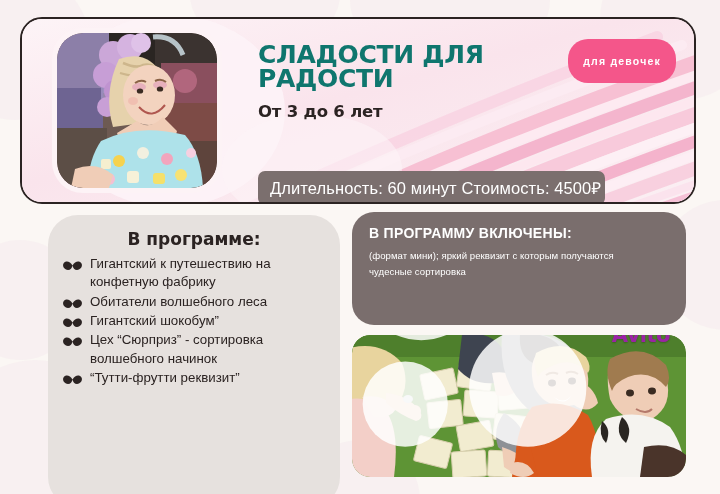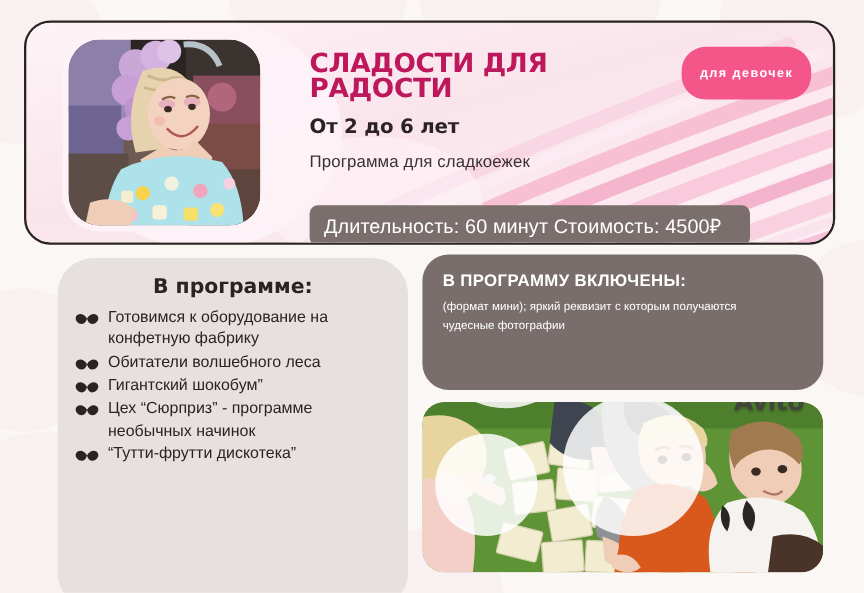--- a/index.html
+++ b/index.html
@@ -46,39 +46,39 @@
     font-size:10.5px;font-weight:bold;letter-spacing:1.2px;
     padding:16px 15px;border-radius:20px;
     white-space:nowrap;
   }
 
   #header-text{
     position:absolute;left:236px;top:24px;right:12px;
   }
   #main-title{
     font-family:"DejaVu Sans", sans-serif;
-    font-size:22px;line-height:.97;font-weight:bold;
-    color:#be185d;letter-spacing:-0.3px;
+    font-size:25px;line-height:.97;font-weight:bold;
+    color:#0f766e;letter-spacing:-0.3px;
     text-transform:uppercase;
     margin:0;
     max-width:270px;
   }
   #age-line{
     font-family:"DejaVu Sans", sans-serif;
     font-size:16.5px;font-weight:bold;color:#2b2322;
     margin:10px 0 0 0;letter-spacing:-0.2px;
   }
   #subtitle-line{
     font-size:14px;color:#3a3230;margin:11px 0 0 0;letter-spacing:.1px;
   }
   #duration-bar{
     position:absolute;left:236px;top:152px;
     background:#7b6f6e;color:#ffffff;
     border-radius:7px;
-    padding:5px 24px 6px 12px;
+    padding:5px 4px 6px 12px;
     font-size:16.5px;letter-spacing:.1px;
     white-space:nowrap;
   }
 
   
   #program-card{
     position:absolute;left:48px;top:215px;width:292px;height:292px;
     background:#e6e1de;border-radius:30px;
     padding:12px 14px 0 14px;box-sizing:border-box;
   }
@@ -119,21 +119,21 @@
 
   
   #avito-watermark{
     position:absolute;right:16px;bottom:14px;
     display:flex;align-items:center;gap:4px;
     opacity:.92;
   }
   #avito-logo{width:17px;height:17px;}
   #avito-text{
     font-family:"DejaVu Sans", sans-serif;
-    font-size:21px;font-weight:bold;color:#404040;
+    font-size:21px;font-weight:bold;color:#a21caf;
     letter-spacing:-0.5px;
     text-shadow:0 1px 2px rgba(0,0,0,.25);
   }
 </style>
 </head>
 <body>
 
 <div id="bg-decor">
   <div class="blob b1"></div>
   <div class="blob b2"></div>
@@ -238,37 +238,36 @@
 
         <path d="M18,136 q22,-8 38,6 l-4,13 -38,0 z" fill="#f0cdb7"></path>
       </g>
     </svg>
   </div>
 
   <div id="badge-girls">для девочек</div>
 
   <div id="header-text">
     <h1 id="main-title">СЛАДОСТИ ДЛЯ РАДОСТИ</h1>
-    <div id="age-line">От 2 до 6 лет</div>
-    <div id="subtitle-line">Программа для сладкоежек</div>
+    <div id="age-line">От 3 до 6 лет</div>
   </div>
 
   <div id="duration-bar">Длительность: 60 минут Стоимость: 4500₽</div>
 </div>
 
 <div id="program-card">
   <div id="program-heading">В программе:</div>
 
   <div class="prog-item">
     <span class="stache">
       <svg viewBox="0 0 42 28">
           <path d="M21,13 C16,4 7,3 3,9 c-3,5 2,13 9,13 c5,0 8,-4 9,-9 c1,5 4,9 9,9 c7,0 12,-8 9,-13 C35,3 26,4 21,13 z" fill="#2b2322"></path>
         </svg>
     </span>
-    <span class="prog-text">Готовимся к оборудование на конфетную фабрику</span>
+    <span class="prog-text">Гигантский к путешествию на конфетную фабрику</span>
   </div>
 
   <div class="prog-item">
     <span class="stache">
       <svg viewBox="0 0 42 28">
           <path d="M21,13 C16,4 7,3 3,9 c-3,5 2,13 9,13 c5,0 8,-4 9,-9 c1,5 4,9 9,9 c7,0 12,-8 9,-13 C35,3 26,4 21,13 z" fill="#2b2322"></path>
         </svg>
     </span>
     <span class="prog-text">Обитатели волшебного леса</span>
   </div>
@@ -282,37 +281,37 @@
     </span>
     <span class="prog-text">Гигантский шокобум”</span>
   </div>
 
   <div class="prog-item">
     <span class="stache">
       <svg viewBox="0 0 42 28">
           <path d="M21,13 C16,4 7,3 3,9 c-3,5 2,13 9,13 c5,0 8,-4 9,-9 c1,5 4,9 9,9 c7,0 12,-8 9,-13 C35,3 26,4 21,13 z" fill="#2b2322"></path>
         </svg>
     </span>
-    <span class="prog-text">Цех “Сюрприз” - программе необычных начинок</span>
-  </div>
-
-  <div class="prog-item">
-    <span class="stache">
-      <svg viewBox="0 0 42 28">
-          <path d="M21,13 C16,4 7,3 3,9 c-3,5 2,13 9,13 c5,0 8,-4 9,-9 c1,5 4,9 9,9 c7,0 12,-8 9,-13 C35,3 26,4 21,13 z" fill="#2b2322"></path>
-        </svg>
-    </span>
-    <span class="prog-text">“Тутти-фрутти дискотека”</span>
+    <span class="prog-text">Цех “Сюрприз” - сортировка волшебного начинок</span>
+  </div>
+
+  <div class="prog-item">
+    <span class="stache">
+      <svg viewBox="0 0 42 28">
+          <path d="M21,13 C16,4 7,3 3,9 c-3,5 2,13 9,13 c5,0 8,-4 9,-9 c1,5 4,9 9,9 c7,0 12,-8 9,-13 C35,3 26,4 21,13 z" fill="#2b2322"></path>
+        </svg>
+    </span>
+    <span class="prog-text">“Тутти-фрутти реквизит”</span>
   </div>
 </div>
 
 <div id="included-card">
   <div id="included-heading">В ПРОГРАММУ ВКЛЮЧЕНЫ:</div>
   <div class="incl-line">(формат мини); яркий реквизит с которым получаются</div>
-  <div class="incl-line">чудесные фотографии</div>
+  <div class="incl-line">чудесные сортировка</div>
 </div>
 
 <div id="kids-photo">
   <svg viewBox="0 0 334 142" preserveAspectRatio="none">
     <defs>
       <clipPath id="kidsclip">
           <rect x="0" y="0" width="334" height="142" rx="18"></rect>
         </clipPath>
     </defs>
     <g clip-path="url(#kidsclip)">

